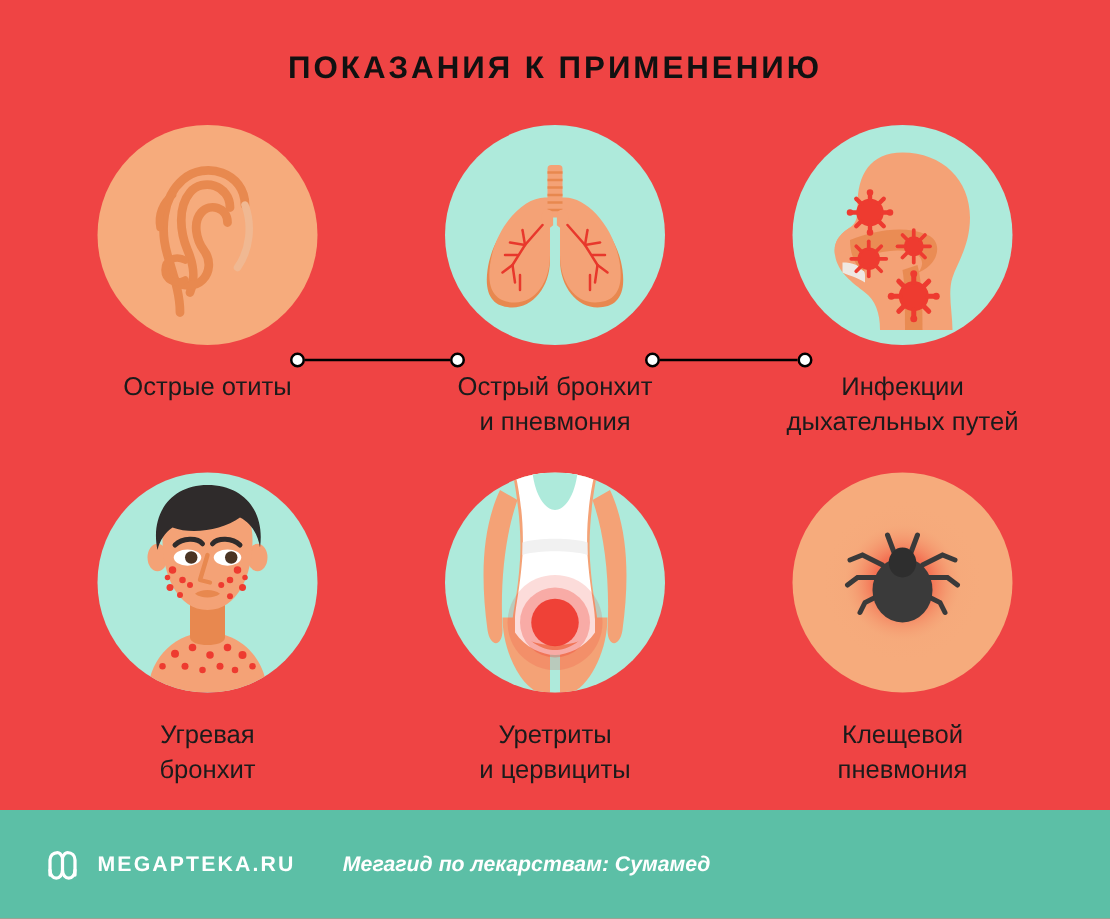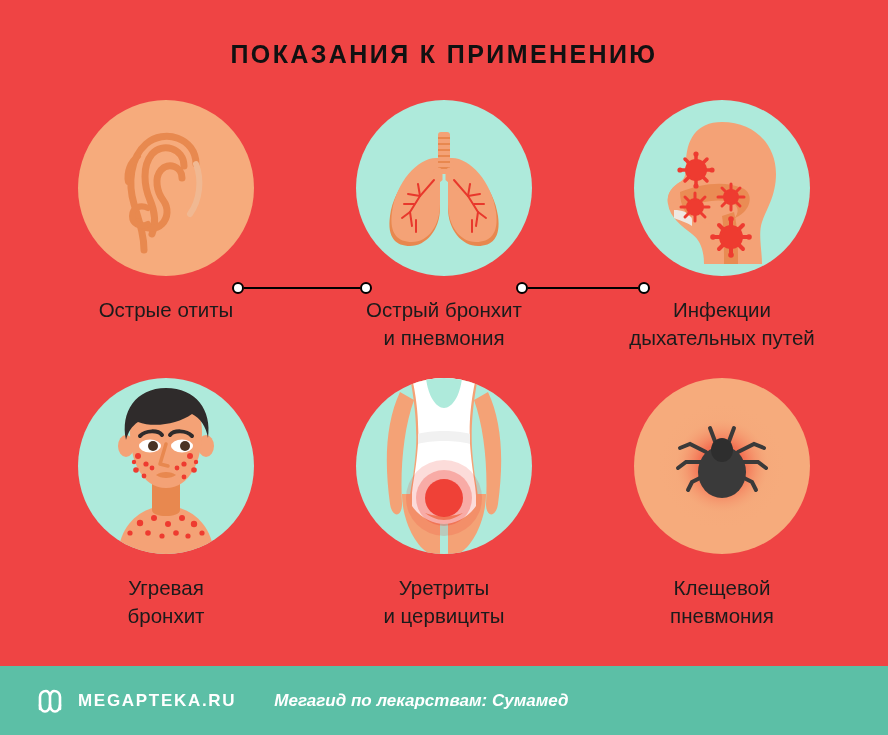--- a/index.html
+++ b/index.html
@@ -104,21 +104,21 @@
   }
   .conn-r1-a { left: 232px; top: 181px; width: 140px; }
   .conn-r1-b { left: 516px; top: 181px; width: 134px; }
 
   
   .footer {
     position: absolute;
     left: 0;
     bottom: 0;
     width: 888px;
-    height: 69px;
+    height: 87px;
     background: #5cbfa6;
     display: flex;
     align-items: center;
     color: #ffffff;
   }
   .footer .logo-mark {
     margin-left: 36px;
     width: 28px;
     height: 28px;
     flex: 0 0 auto;

